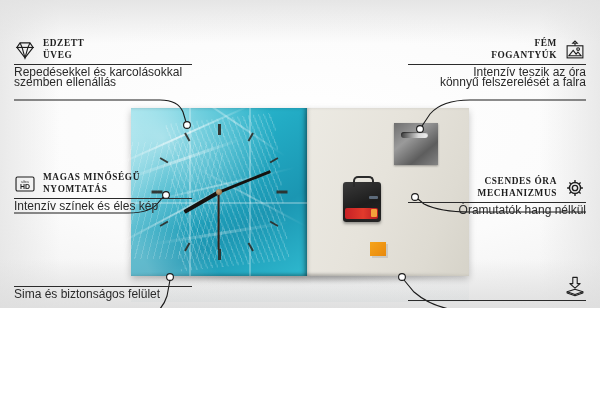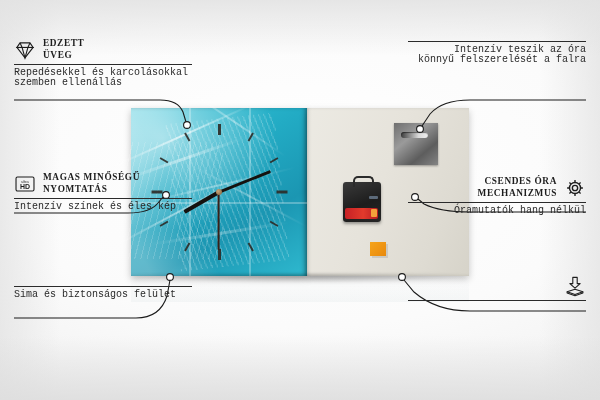--- a/index.html
+++ b/index.html
@@ -2,21 +2,21 @@
 <html><head>
 <meta charset="utf-8">
 <style>
   html,body{margin:0;padding:0;}
   body{
     width:600px;height:400px;overflow:hidden;
     font-family:"Liberation Serif", serif;
     background:#ffffff;
   }
   #stage{
-    position:relative;width:600px;height:400px;overflow:hidden;
+    position:relative;width:600px;height:308px;overflow:hidden;
     background:
       radial-gradient(120% 95% at 50% 42%, #ffffff 0%, #fbfbfb 42%, #f2f2f2 68%, #e7e7e7 88%, #e0e0e0 100%);
   }
   
   #stage:before{
     content:"";position:absolute;inset:0;pointer-events:none;
     background:
       linear-gradient(to bottom, rgba(226,226,226,.85) 0%, rgba(226,226,226,0) 14%),
       linear-gradient(to top,    rgba(222,222,222,.9)  0%, rgba(222,222,222,0) 16%),
       linear-gradient(to right,  rgba(226,226,226,.7)  0%, rgba(226,226,226,0) 10%),
@@ -94,21 +94,21 @@
 
   
   .callout{position:absolute;width:178px;}
   .callout .head{display:flex;align-items:center;gap:7px;}
   .callout.left .head{justify-content:flex-start;}
   .callout.right .head{justify-content:flex-end;}
   .ttl{font-family:"Liberation Serif", serif;font-weight:bold;font-size:9.3px;letter-spacing:.6px;
        color:#1d1d1d;line-height:11.5px;text-transform:uppercase;}
   .callout.right .ttl{text-align:right;}
   .rule{height:1px;background:#2b2b2b;margin:3px 0 3px 0;width:100%;}
-  .desc{font-family:Liberation Mono, monospace;font-size:10px;color:#2a2a2a;line-height:9.6px;}
+  .desc{font-family:Liberation Sans, sans-serif;font-size:12px;color:#2a2a2a;line-height:9.6px;}
   .callout.right .desc{text-align:right;}
   .ico{width:22px;height:22px;flex:0 0 22px;display:block;}
   .ico svg{display:block;width:22px;height:22px;}
 
   
   #c-glass   {left:14px;  top:38px;}
   #c-print   {left:14px;  top:172px;}
   #c-edges   {left:14px;  top:283px;}
   #c-handle  {left:408px; top:38px; }
   #c-mech    {left:408px; top:176px;}
@@ -242,20 +242,37 @@
   </div>
 
   <div class="callout left" id="c-edges">
     <div class="rule"></div>
     <div class="desc">
       <span>Sima és biztonságos felület</span>
     </div>
   </div>
 
   <div class="callout right" id="c-handle">
+    <div class="head">
+      <span class="ttl">
+        <span>FÉM</span><br>
+        <span>FOGANTYÚK</span>
+      </span>
+      <span class="ico">
+        <svg viewBox="0 0 24 24">
+            <g fill="none" stroke="#1d1d1d" stroke-width="1.2">
+          <rect x="3.4" y="7.4" width="17.2" height="13.2"></rect>
+          <path d="M12 7.4 L12 4.6"></path>
+          <path d="M9.6 4.6 L12 2.2 L14.4 4.6 Z"></path>
+          <path d="M5.4 18.2 L10 12.4 L13.2 16.4 L15.2 14.2 L18.6 18.2 Z"></path>
+          <circle cx="15.4" cy="11" r="1.5"></circle>
+        </g>
+          </svg>
+      </span>
+    </div>
     <div class="rule"></div>
     <div class="desc">
       <span>Intenzív teszik az óra</span><br>
       <span>könnyű felszerelését a falra</span>
     </div>
   </div>
 
   <div class="callout right" id="c-mech">
     <div class="head">
       <span class="ttl">

